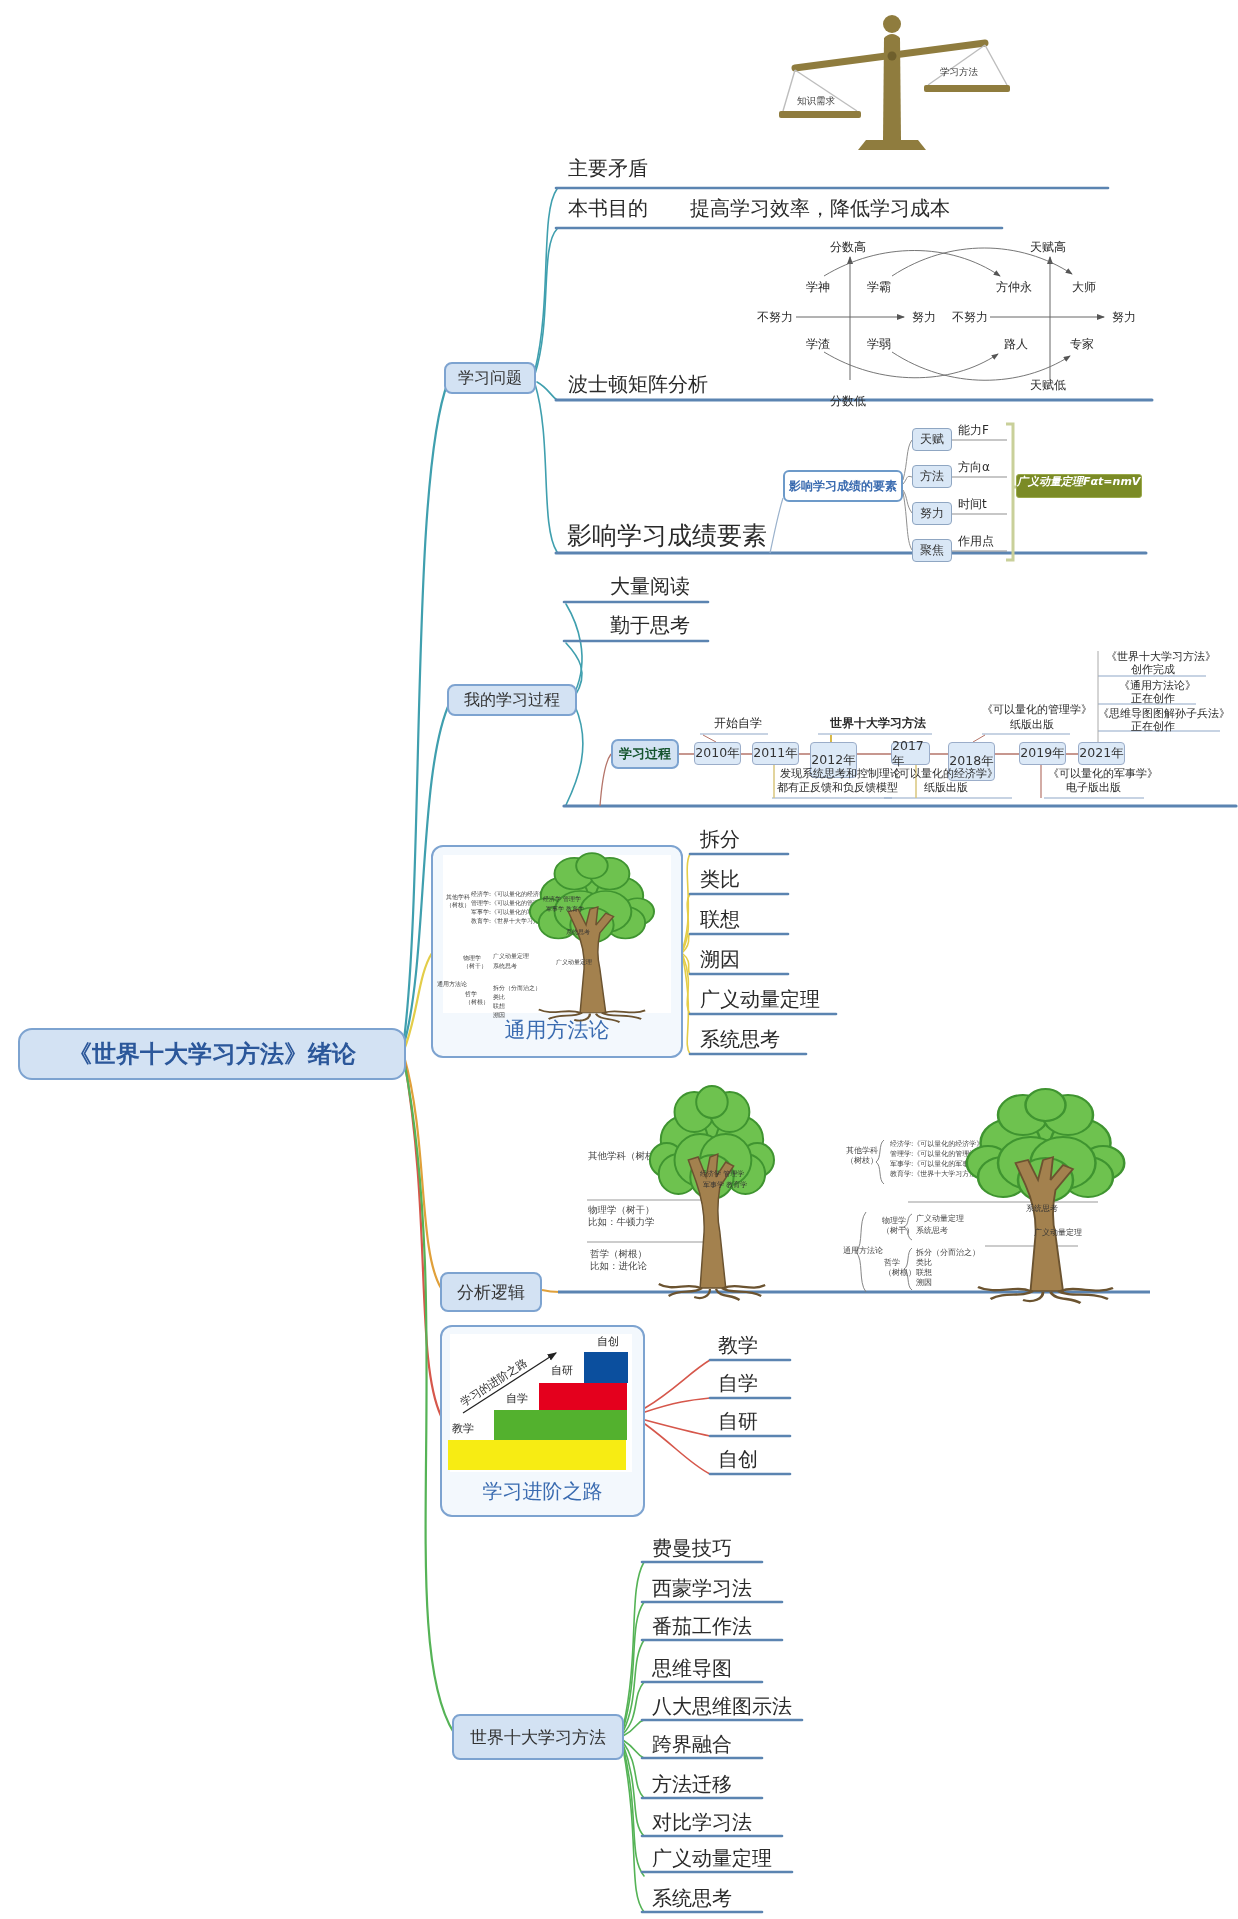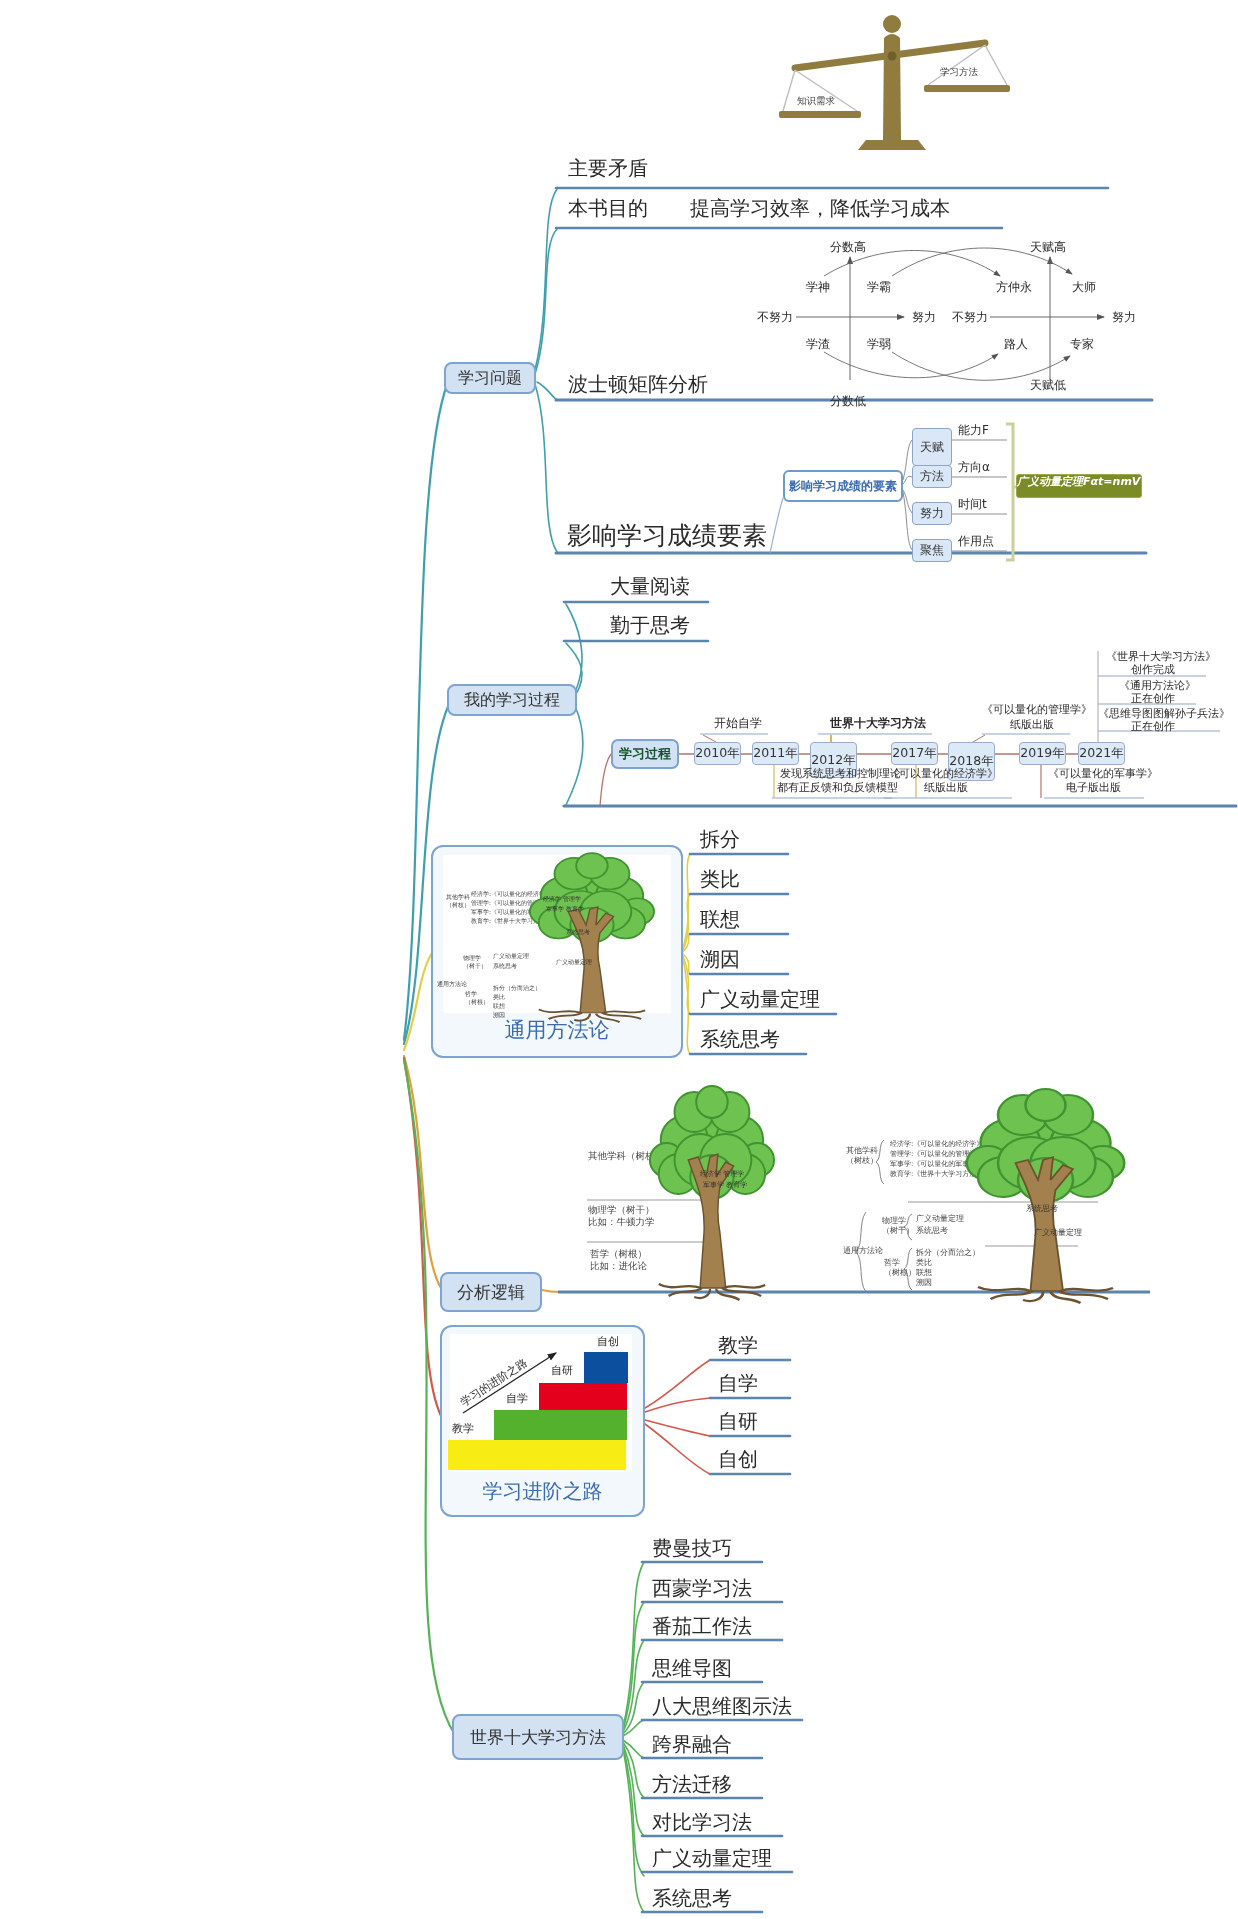--- a/index.html
+++ b/index.html
@@ -226,20 +226,21 @@
             <path d="M80,206 C90,213 106,206 120,214"></path>
       </g>
     </g>
   </defs>
   <use href="#treesym" transform="translate(523,850) scale(0.985,0.79)"></use>
   <use href="#treesym" transform="translate(643,1082) scale(0.985,1.0)"></use>
   <use href="#treesym" transform="translate(958,1085) scale(1.25,1.0)"></use>
   <path d="M463,1413 L556,1353" stroke="#222" stroke-width="1.2" fill="none" marker-end="url(#mblack)"></path>
 </svg>
 
+<div class="node" style="left:18px;top:1028px;width:388px;height:52px;font-size:24px;font-weight:bold;color:#2b579a;border-width:2.5px;border-radius:14px">《世界十大学习方法》绪论</div>
 
 <div class="node" style="left:444px;top:362px;width:92px;height:32px;font-size:16px">学习问题</div>
 <div class="node" style="left:447px;top:684px;width:130px;height:32px;font-size:16px">我的学习过程</div>
 <div class="node" style="left:440px;top:1272px;width:102px;height:40px;font-size:17px">分析逻辑</div>
 <div class="node" style="left:452px;top:1714px;width:172px;height:46px;font-size:17px">世界十大学习方法</div>
 
 <div class="t" style="left:797px;top:95px;font-size:9.5px;color:#3c3c3c">知识需求</div>
 <div class="t" style="left:940px;top:66px;font-size:9.5px;color:#3c3c3c">学习方法</div>
 
 <div class="t" style="left:568px;top:156px;font-size:20px">主要矛盾</div>
@@ -259,38 +260,38 @@
 <div class="t" style="left:1030px;top:240px;font-size:12px">天赋高</div>
 <div class="t" style="left:996px;top:280px;font-size:12px">方仲永</div>
 <div class="t" style="left:1072px;top:280px;font-size:12px">大师</div>
 <div class="t" style="left:952px;top:310px;font-size:12px">不努力</div>
 <div class="t" style="left:1112px;top:310px;font-size:12px">努力</div>
 <div class="t" style="left:1004px;top:337px;font-size:12px">路人</div>
 <div class="t" style="left:1070px;top:337px;font-size:12px">专家</div>
 <div class="t" style="left:1030px;top:378px;font-size:12px">天赋低</div>
 
 <div class="node" style="left:783px;top:470px;width:120px;height:32px;background:#fff;border-color:#6d9ac9;font-size:12px;font-weight:bold;color:#3a6bb0;border-radius:6px">影响学习成绩的要素</div>
-<div class="fxbox" style="left:912px;top:428px;width:40px;height:38px">天赋</div>
+<div class="fxbox" style="left:912px;top:428px;width:40px;height:23px">天赋</div>
 <div class="fxbox" style="left:912px;top:465px;width:40px;height:23px">方法</div>
 <div class="fxbox" style="left:912px;top:502px;width:40px;height:23px">努力</div>
 <div class="fxbox" style="left:912px;top:539px;width:40px;height:23px">聚焦</div>
 <div class="t" style="left:958px;top:423px;font-size:12px">能力F</div>
 <div class="t" style="left:958px;top:460px;font-size:12px">方向α</div>
 <div class="t" style="left:958px;top:497px;font-size:12px">时间t</div>
 <div class="t" style="left:958px;top:534px;font-size:12px">作用点</div>
 <div class="t ctr" style="left:1016px;top:474px;width:124px;height:22px;background:#7b8b26;border:1px solid #9aa94a;border-radius:3px;color:#fff;font-size:11px;font-style:italic;font-weight:bold">广义动量定理Fαt=nmV</div>
 
 <div class="t" style="left:610px;top:574px;font-size:20px">大量阅读</div>
 <div class="t" style="left:610px;top:613px;font-size:20px">勤于思考</div>
 
 <div class="node" style="left:611px;top:739px;width:68px;height:30px;font-size:13px;font-weight:bold;color:#14532d;border-radius:7px">学习过程</div>
 <div class="yb" style="left:694px;top:742px;width:47px;height:23px">2010年</div>
 <div class="yb" style="left:752px;top:742px;width:47px;height:23px">2011年</div>
 <div class="yb" style="left:810px;top:742px;width:47px;height:36px">2012年</div>
-<div class="yb" style="left:891px;top:742px;width:47px;height:23px">2017年</div>
+<div class="yb" style="left:891px;top:742px;width:39px;height:23px">2017年</div>
 <div class="yb" style="left:948px;top:742px;width:47px;height:39px">2018年</div>
 <div class="yb" style="left:1019px;top:742px;width:47px;height:23px">2019年</div>
 <div class="yb" style="left:1078px;top:742px;width:47px;height:23px">2021年</div>
 
 <div class="t" style="left:714px;top:716px;font-size:12px">开始自学</div>
 <div class="t" style="left:830px;top:716px;font-size:12px;font-weight:bold">世界十大学习方法</div>
 <div class="t" style="left:982px;top:703px;font-size:11px">《可以量化的管理学》</div>
 <div class="t" style="left:1010px;top:718px;font-size:11px">纸版出版</div>
 <div class="t" style="left:1106px;top:650px;font-size:11px">《世界十大学习方法》</div>
 <div class="t" style="left:1131px;top:663px;font-size:11px">创作完成</div>

